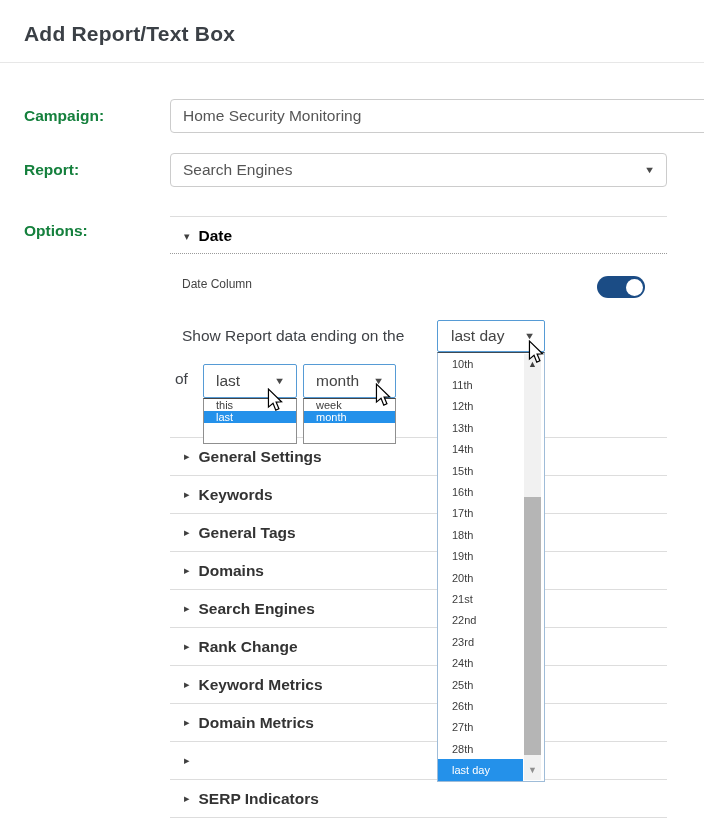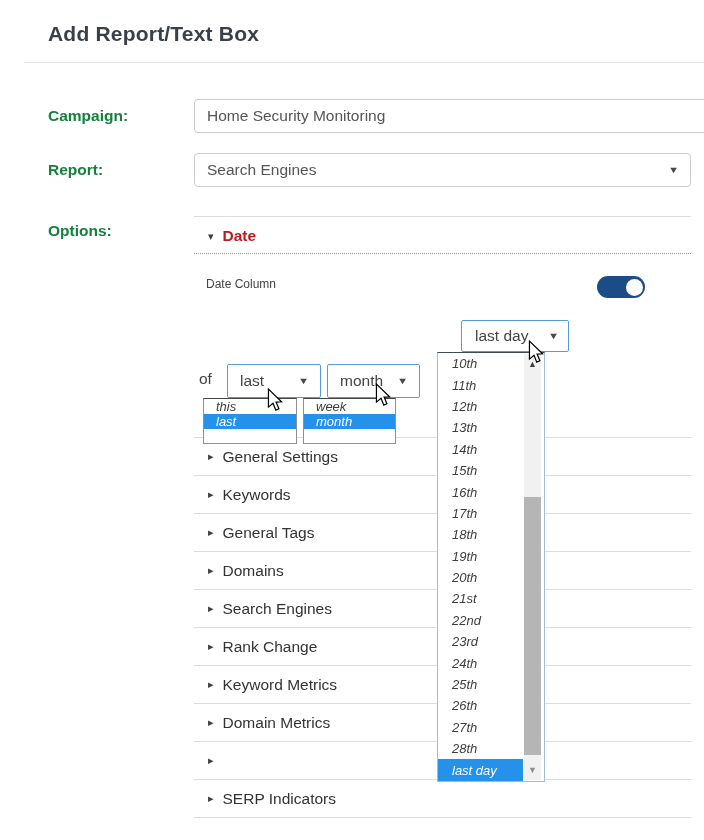--- a/index.html
+++ b/index.html
@@ -5,52 +5,52 @@
   :root{
     --hl:#2491ea; --toggle:#1b4c85; --focus:#569bd5;
     --text-dark:#3c4147; --text-med:#444; --border:#cccccc; --divider:#dddddd;
   }
   *{box-sizing:border-box;margin:0;padding:0;}
   html,body{background:#fff;}
   .page{
     position:relative; width:704px; height:840px; background:#fff; overflow:hidden;
     font-family:"Liberation Sans","DejaVu Sans",sans-serif; color:var(--text-dark);
   }
-  .abs{position:absolute;margin-left:24px;}
+  .abs{position:absolute;}
   .page-title{font-size:21px;font-weight:600;color:#3b4046;letter-spacing:.2px;}
   .header-rule{left:0;top:62px;width:704px;height:0;border-top:1px solid #e7e7e7;}
   .field-label{font-size:15.5px;font-weight:700;color:#15803d;}
   .select{
     display:flex;align-items:center;background:#fff;border:1px solid var(--border);
     border-radius:4px;padding:0 12px;cursor:pointer;
   }
   .select.focused{border:1px solid var(--focus);border-radius:2px;}
   .sel-text{font-size:15.5px;color:#555;flex:1;white-space:nowrap;overflow:hidden;}
   .sel-arrow{font-size:9px;color:#4a4a4a;margin-left:6px;transform:scaleX(1.25);}
   .acc-top-rule{border-top:1px solid var(--divider);}
   .dotted-rule{border-top:1px dotted #9a9a9a;}
   .acc-header-caret{font-size:11px;color:#3f3f3f;}
-  .acc-header-label{font-size:15.5px;font-weight:700;color:#b91c1c;}
+  .acc-header-label{font-size:15.5px;font-weight:700;color:#000000;}
   .small-label{font-size:12px;color:#444;}
   .toggle{
     width:48px;height:22px;border-radius:11px;background:var(--toggle);
     position:absolute;cursor:pointer;
   }
   .toggle .knob{
     position:absolute;right:2.5px;top:2.5px;width:17px;height:17px;border-radius:50%;background:#fff;
   }
   .inline-text{font-size:15.5px;color:#3f4247;}
   .dd-panel{
     position:absolute;background:#fff;border:1px solid #9fbcd8;border-top:1px solid #3e4a55;
     overflow:hidden;z-index:5;
   }
   .dd-panel.gray-border{border:1px solid #8f8f8f;border-top:1px solid #444;}
   .dd-item{
-    font-size:13px;color:#3d3d3d;padding-left:14px;display:flex;align-items:center;
-    cursor:pointer;white-space:nowrap;font-style:italic;
+    font-size:11px;color:#3d3d3d;padding-left:14px;display:flex;align-items:center;
+    cursor:pointer;white-space:nowrap;
   }
   .dd-item.selected{background:var(--hl);color:#fff;}
   .day-list .dd-item{flex:0 0 21.4px;width:calc(100% - 21px);}
   .two-list .dd-item{flex:0 0 22px;padding-left:12px;width:100%;}
   .dd-list-col{display:flex;flex-direction:column;height:100%;}
   .dd-scrollbar{
     position:absolute;top:1px;right:3px;bottom:1px;width:17px;background:#f1f1f1;z-index:6;
   }
   .sb-up,.sb-down{
     position:absolute;left:0;width:17px;height:16px;display:flex;align-items:center;justify-content:center;
@@ -58,21 +58,21 @@
   }
   .sb-up{top:2px;color:#3f3f3f;}
   .sb-down{bottom:2px;color:#8f8f8f;}
   .sb-thumb{position:absolute;left:0;top:143px;width:17px;height:258px;background:#b5b5b5;cursor:pointer;}
   .sections{left:170px;top:437px;width:497px;border-top:1px solid var(--divider);}
   .section-row{
     height:38px;display:flex;align-items:center;border-bottom:1px solid var(--divider);
     padding-left:14px;cursor:pointer;
   }
   .section-caret{font-size:11px;color:#3f3f3f;margin-right:9px;}
-  .section-label{font-size:15.5px;font-weight:400;color:#333;}
+  .section-label{font-size:15.5px;font-weight:700;color:#333;}
   .cursor{position:absolute;z-index:20;pointer-events:none;}
 </style>
 </head>
 <body>
 
 <div class="page">
 
   <div class="abs page-title" style="left:24px;top:22px;">Add Report/Text Box</div>
   <div class="abs header-rule"></div>
 
@@ -95,20 +95,21 @@
     <span class="acc-header-caret">▾</span>
     <span class="acc-header-label" style="margin-left:9px;">Date</span>
   </div>
   <div class="abs dotted-rule" style="left:170px;top:253px;width:497px;height:0;"></div>
 
   <div class="abs small-label" style="left:182px;top:277px;">Date Column</div>
   <div class="toggle" style="left:597px;top:276px;">
     <span class="knob"></span>
   </div>
 
+  <div class="abs inline-text" style="left:182px;top:327px;">Show Report data ending on the</div>
   <div class="abs select focused" style="left:437px;top:320px;width:108px;height:32px;padding:0 10px 0 13px;">
     <span class="sel-text" style="color:#444;">last day</span>
     <span class="sel-arrow">▼</span>
   </div>
 
   <div class="abs inline-text" style="left:175px;top:370px;">of</div>
   <div class="abs select focused" style="left:203px;top:364px;width:94px;height:34px;">
     <span class="sel-text" style="color:#444;">last</span>
     <span class="sel-arrow">▼</span>
   </div>

